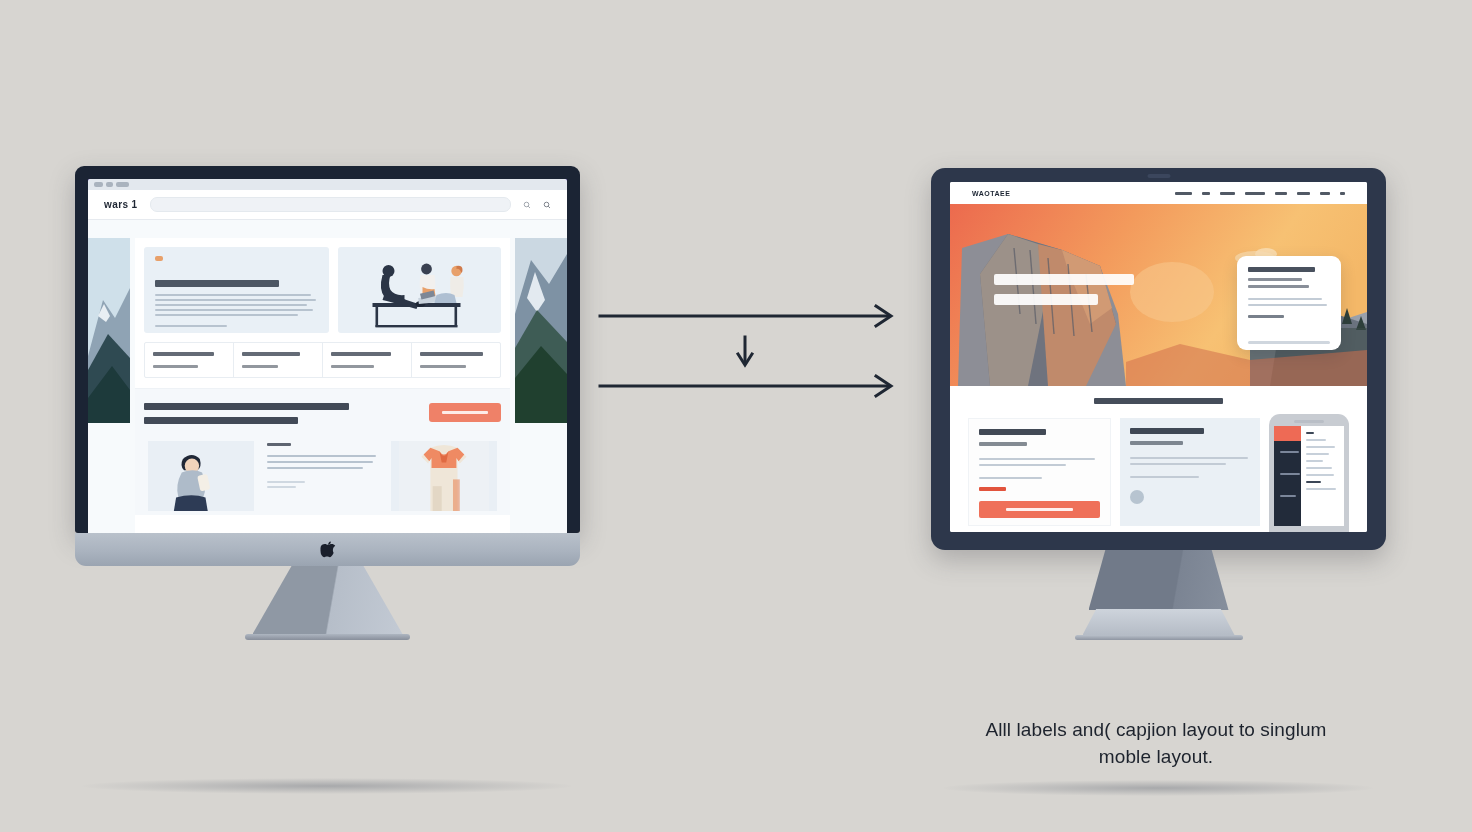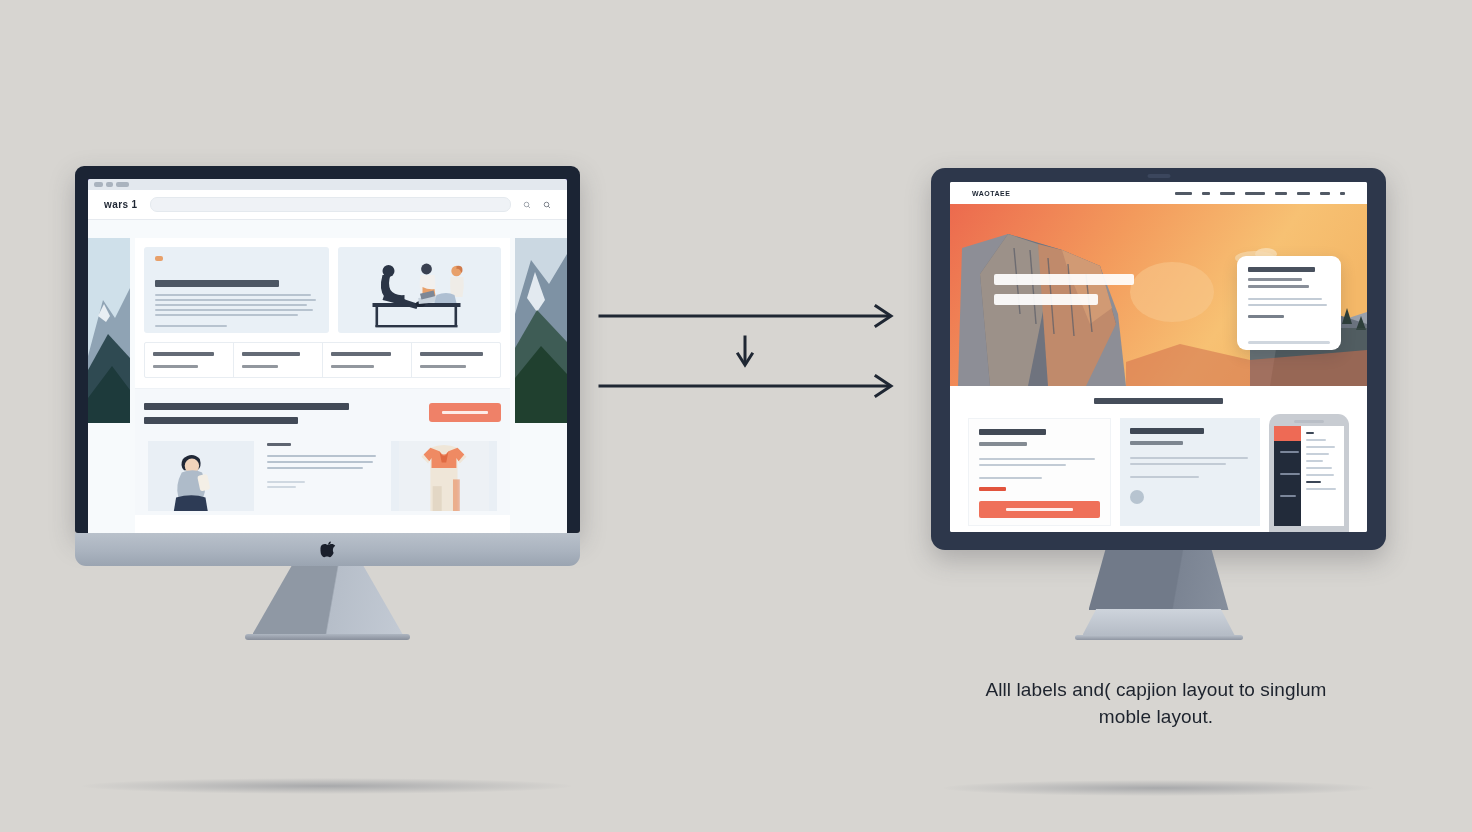--- a/index.html
+++ b/index.html
@@ -177,21 +177,21 @@
 
   
   #arrows{position:absolute;left:598px;top:300px;width:306px;height:100px;}
 
   
   .caption{
     position:absolute;text-align:center;color:#1d232d;
     font-size:19px;line-height:27px;letter-spacing:.1px;
   }
   #caption-left{left:96px;top:688px;width:465px;}
-  #caption-right{left:960px;top:676px;width:392px;}
+  #caption-right{left:960px;top:716px;width:392px;}
 </style>
 </head>
 <body>
 
 <div class="stage">
 
   <div id="desktop-device">
     <div class="imac-screen">
       <div class="imac-inner">
 

